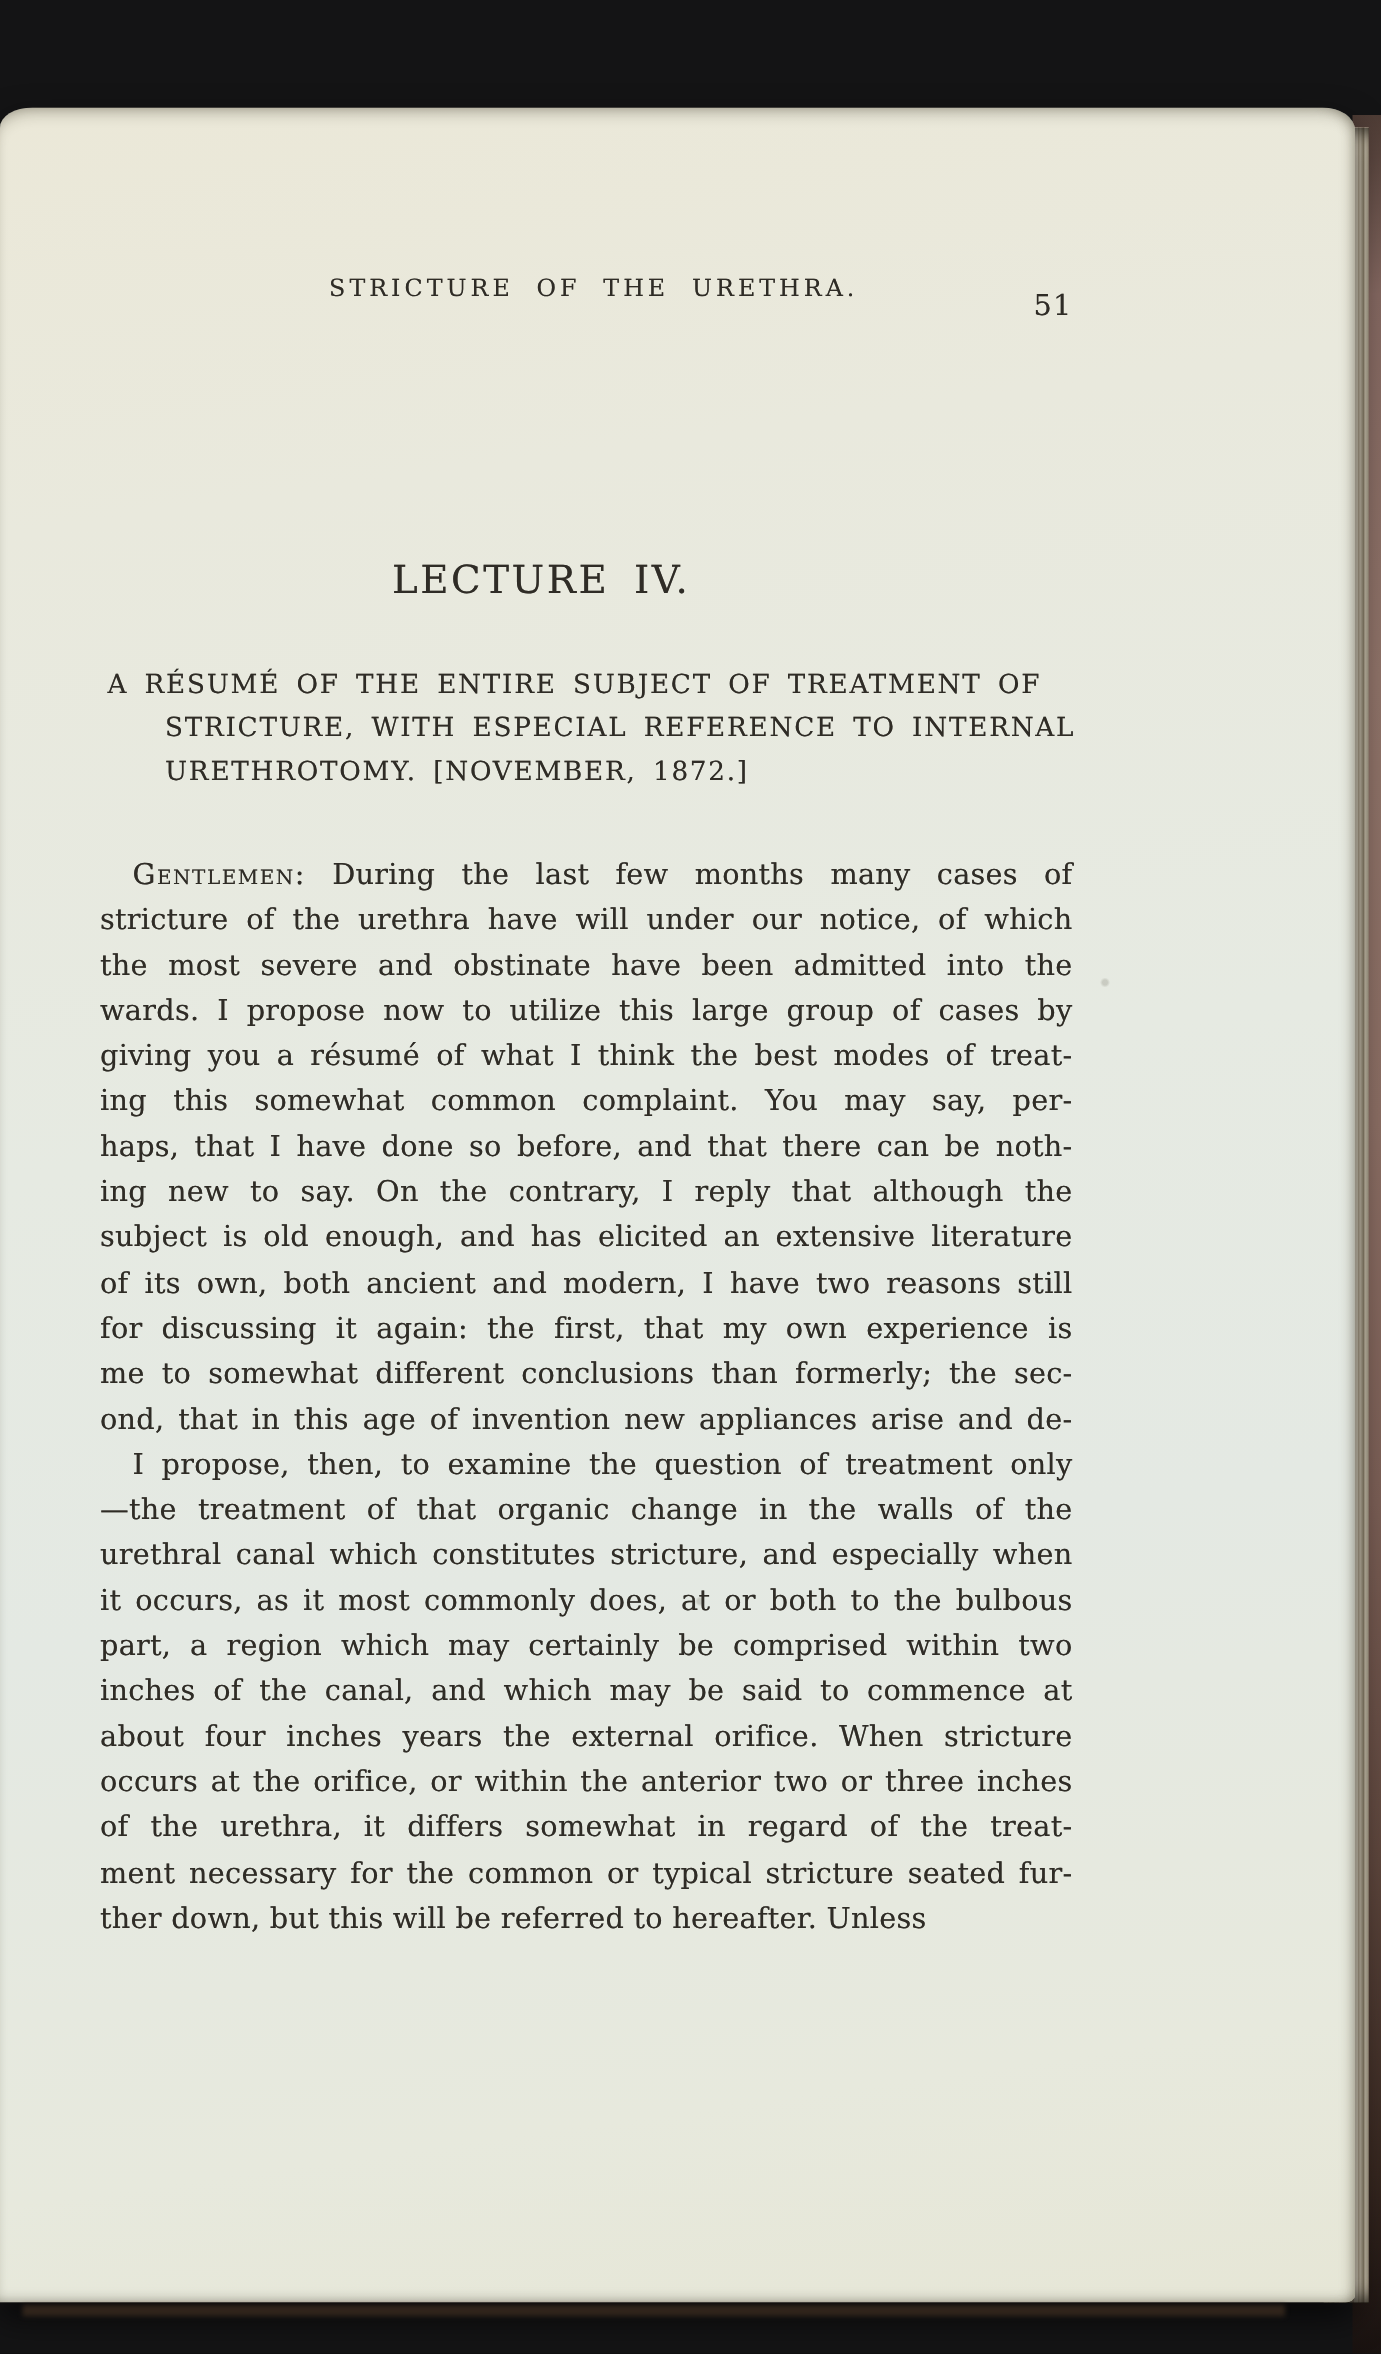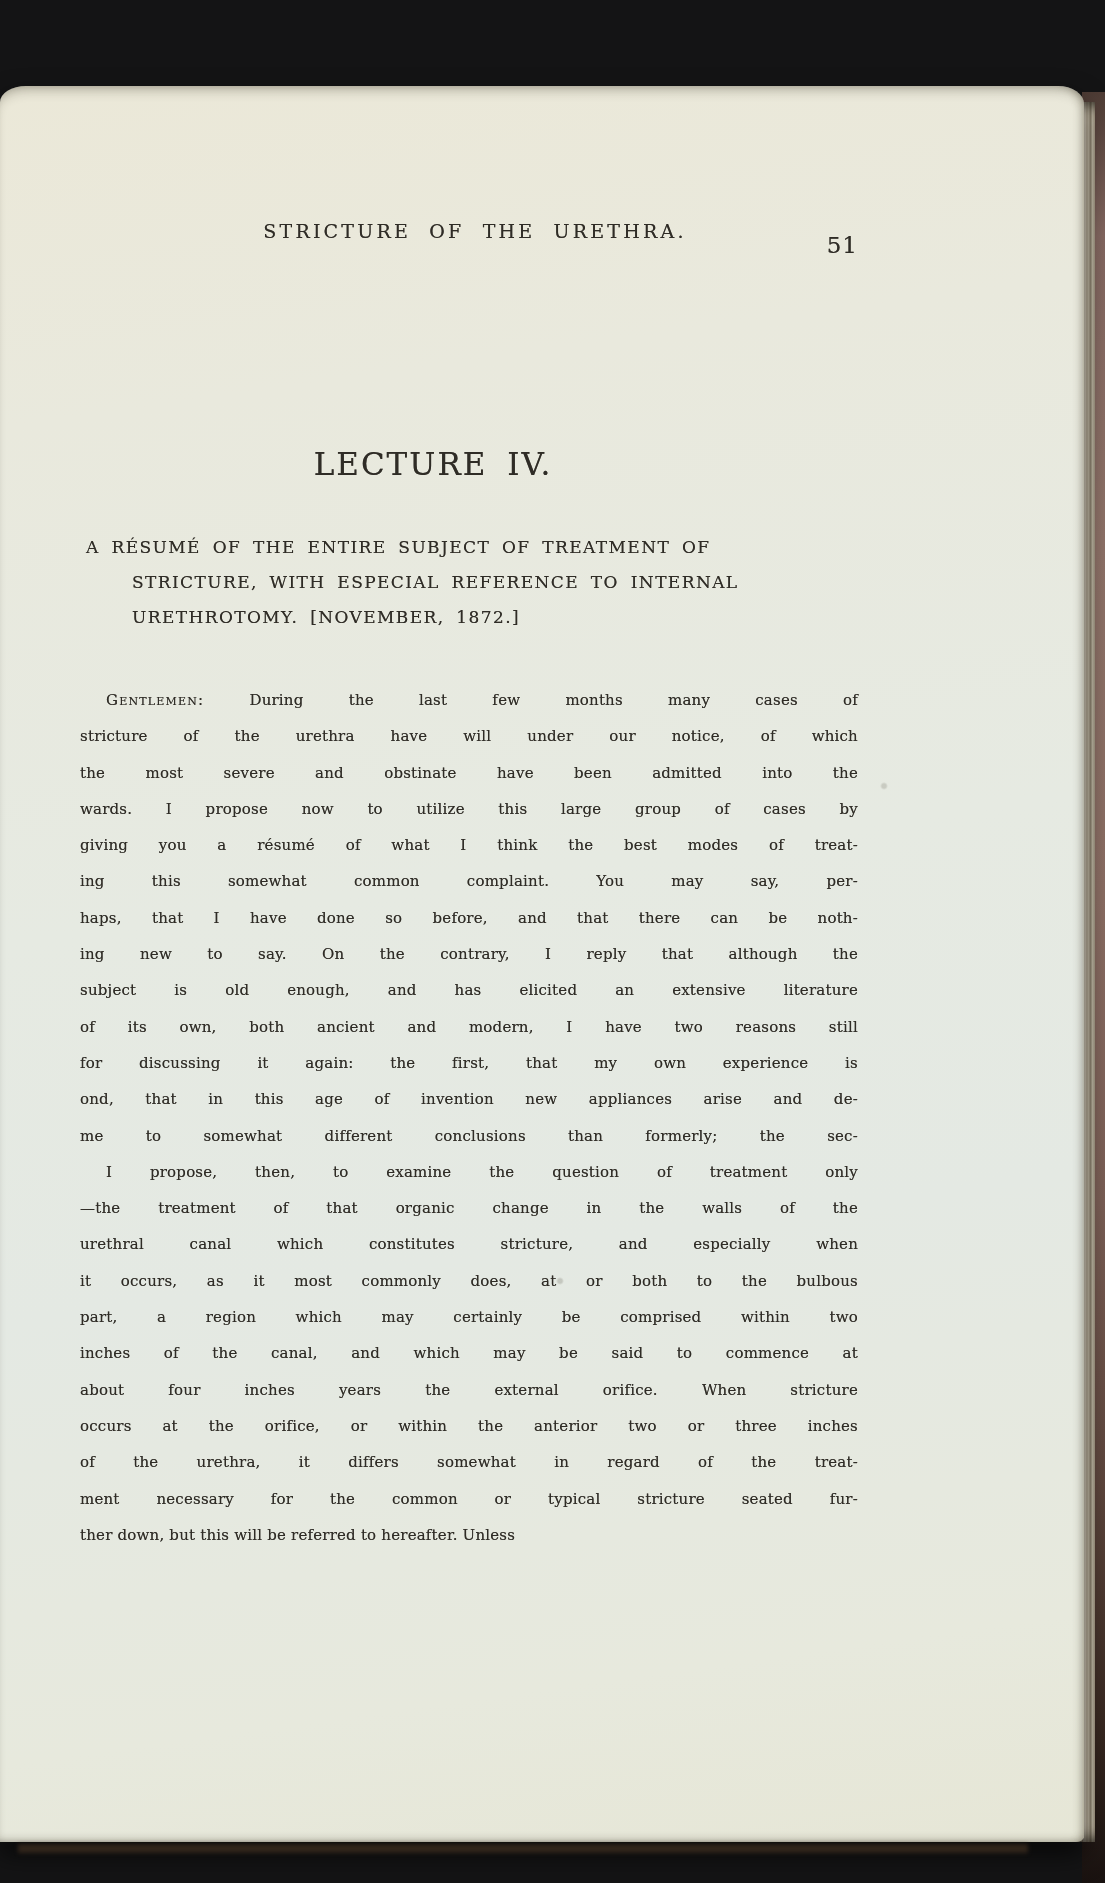--- a/index.html
+++ b/index.html
@@ -25,26 +25,26 @@
     box-shadow:0 12px 26px rgba(0,0,0,.65), inset 0 10px 14px -9px rgba(40,35,20,.45),
                inset -8px 0 10px -6px rgba(60,50,30,.38), inset 0 -8px 10px -7px rgba(40,35,20,.35);padding-left:20px;}
   .bottom-glow{position:absolute;left:18px;top:1844px;width:1010px;height:9px;background:#3a2b1f;filter:blur(2px);opacity:.8;}
 
   .ink{color:#2f2c26;text-shadow:0 0 .5px rgba(47,44,38,.6);}
   .running-head{position:absolute;top:134px;left:80px;width:778px;text-align:center;transform:translateX(6px);
     font-size:19px;letter-spacing:3.2px;word-spacing:9px;}
   .folio{position:absolute;top:146px;left:80px;width:778px;text-align:right;font-size:23px;letter-spacing:1px;}
   .lecture-title{position:absolute;top:360px;left:80px;width:778px;text-align:center;transform:translateX(-36px);
     font-size:31px;letter-spacing:2px;word-spacing:8px;}
-  .subject{position:absolute;top:444px;left:80px;width:790px;font-size:17px;line-height:35px;
+  .subject{position:absolute;top:444px;left:80px;width:790px;font-size:21px;line-height:35px;
     letter-spacing:1.4px;word-spacing:5px;}
   .subject .sline{white-space:nowrap;}
   .subject .s1{padding-left:6px;}
   .subject .s2,.subject .s3{padding-left:52px;}
-  .body-text{position:absolute;top:596px;left:80px;width:778px;font-size:15px;line-height:36.3px;letter-spacing:.2px;}
+  .body-text{position:absolute;top:596px;left:80px;width:778px;font-size:23px;line-height:36.3px;letter-spacing:.2px;}
   .line{text-align:justify;text-align-last:justify;text-justify:inter-word;}
   .line.lastline{text-align-last:left;}
   .para .firstline{text-indent:26px;}
   .smallcaps{font-variant:small-caps;letter-spacing:1.2px;}
 </style>
 </head>
 <body>
 
 <div class="photo">
 
@@ -69,22 +69,22 @@
           <div class="line">stricture of the urethra have will under our notice, of which</div>
           <div class="line">the most severe and obstinate have been admitted into the</div>
           <div class="line">wards.  I propose now to utilize this large group of cases by</div>
           <div class="line">giving you a résumé of what I think the best modes of treat-</div>
           <div class="line">ing this somewhat common complaint.  You may say, per-</div>
           <div class="line">haps, that I have done so before, and that there can be noth-</div>
           <div class="line">ing new to say.  On the contrary, I reply that although the</div>
           <div class="line">subject is old enough, and has elicited an extensive literature</div>
           <div class="line">of its own, both ancient and modern, I have two reasons still</div>
           <div class="line">for discussing it again: the first, that my own experience is</div>
+          <div class="line">me to somewhat different conclusions than formerly; the sec-</div>
           <div class="line">ond, that in this age of invention new appliances arise and de-</div>
-          <div class="line">me to somewhat different conclusions than formerly; the sec-</div>
         </div>
         <div class="para">
           <div class="line firstline">I propose, then, to examine the question of treatment only</div>
           <div class="line">—the treatment of that organic change in the walls of the</div>
           <div class="line">urethral canal which constitutes stricture, and especially when</div>
           <div class="line">it occurs, as it most commonly does, at or both to the bulbous</div>
           <div class="line">part, a region which may certainly be comprised within two</div>
           <div class="line">inches of the canal, and which may be said to commence at</div>
           <div class="line">about four inches years the external orifice.  When stricture</div>
           <div class="line">occurs at the orifice, or within the anterior two or three inches</div>

